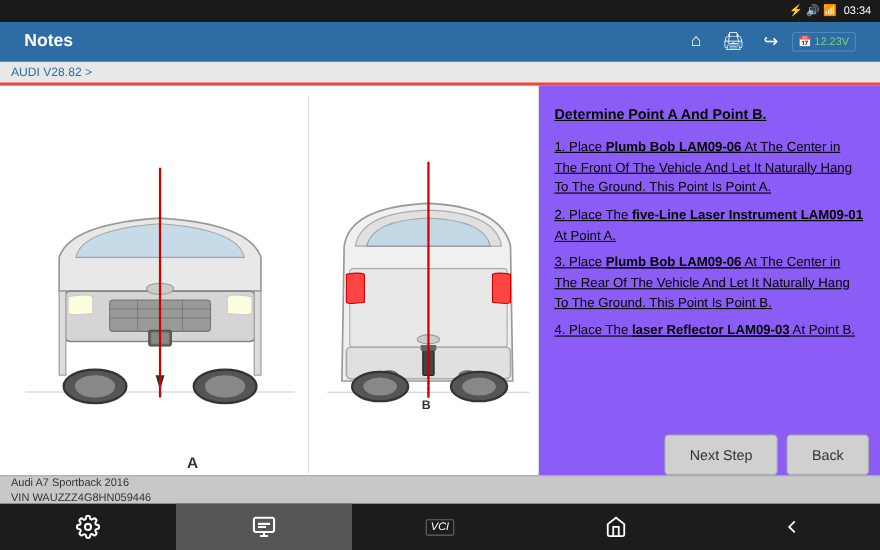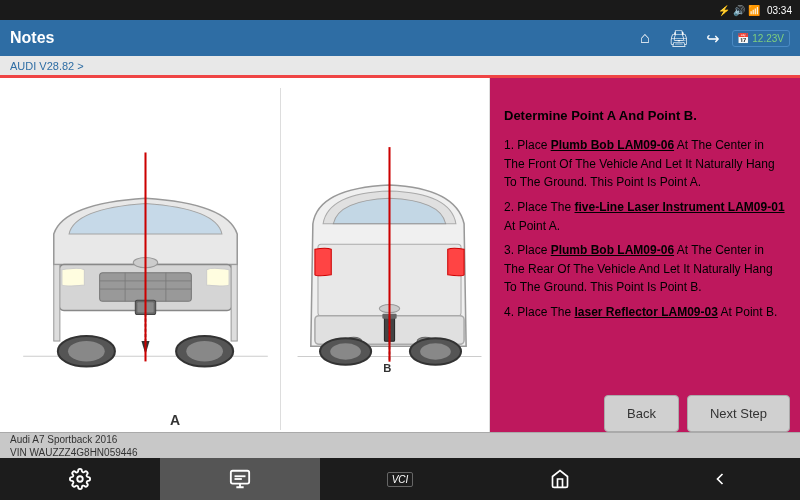--- a/index.html
+++ b/index.html
@@ -10,21 +10,21 @@
       position: absolute; top: 0; left: 0; right: 0; height: 20px;
       background: #1a1a1a; display: flex; align-items: center; justify-content: flex-end;
       padding: 0 8px; gap: 6px;
     }
     .status-text { color: #fff; font-size: 10px; }
 
     
     .header-bar {
       position: absolute; top: 20px; left: 0; right: 0; height: 36px;
       background: #2e6da4; display: flex; align-items: center; justify-content: space-between;
-      padding: 0 10px;
+      padding: 0 22px;
     }
     .header-title { color: #fff; font-size: 16px; font-weight: bold; }
     .header-icons { display: flex; gap: 4px; align-items: center; }
     .header-icon-btn {
       width: 30px; height: 30px; background: transparent; border: none;
       color: #fff; cursor: pointer; display: flex; align-items: center; justify-content: center;
       font-size: 16px; border-radius: 3px;
     }
     .battery-badge {
       background: #2e6da4; color: #7ecf7e; font-size: 10px; padding: 2px 5px;
@@ -54,22 +54,22 @@
       position: absolute; left: 0; top: 0; width: 290px; height: 100%;
       display: flex; align-items: center; justify-content: center;
     }
     .car-image-right {
       position: absolute; right: 0; top: 0; width: 200px; height: 100%;
       display: flex; align-items: center; justify-content: center;
     }
 
     
     .text-section {
-      flex: 1; padding: 28px 14px; background: #be185d; overflow-y: auto;
-      font-size: 12px; color: #000; line-height: 1.55;
+      flex: 1; padding: 16px 14px; background: #8b5cf6; overflow-y: auto;
+      font-size: 12px; color: #000; line-height: 1.55; text-decoration: underline;
     }
     .text-section h3 {
       font-size: 13px; font-weight: bold; margin-bottom: 10px; color: #000;
     }
     .text-section p { margin-bottom: 6px; }
     .text-section u { font-weight: bold; }
 
     
     .button-area {
       position: absolute; bottom: 68px; right: 10px; display: flex; gap: 8px;
@@ -231,22 +231,22 @@
     <p>
       3. Place <u>Plumb Bob LAM09-06</u> At The Center in The Rear Of The Vehicle And Let It Naturally Hang To The Ground. This Point Is Point B.
     </p>
     <p>
       4. Place The <u>laser Reflector LAM09-03</u> At Point B.
     </p>
   </div>
 </div>
 
 <div class="button-area">
+  <button class="nav-button primary">Next Step</button>
   <button class="nav-button">Back</button>
-  <button class="nav-button primary">Next Step</button>
 </div>
 
 <div class="car-info-bar">
   <div>
     <div class="car-info-text">Audi A7 Sportback 2016</div>
     <div class="car-info-text">VIN WAUZZZ4G8HN059446</div>
   </div>
 </div>
 
 <div class="android-icons">

